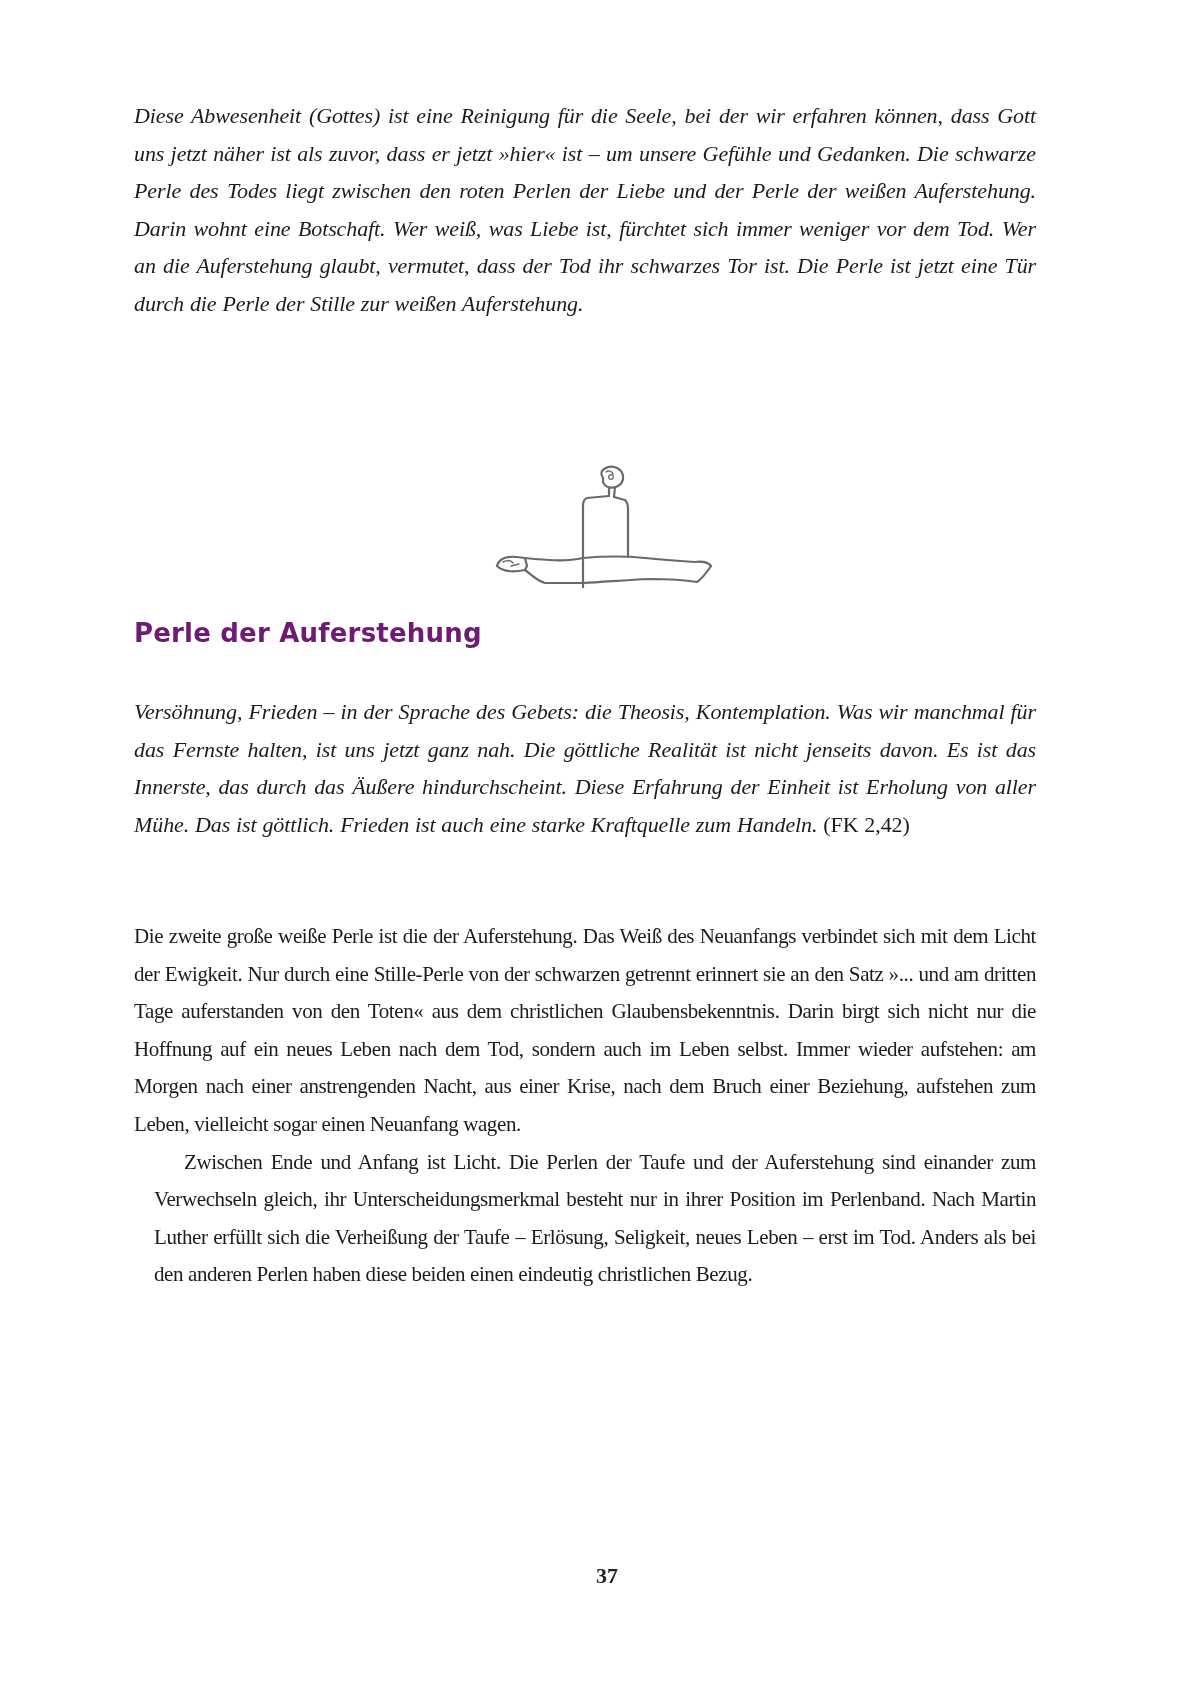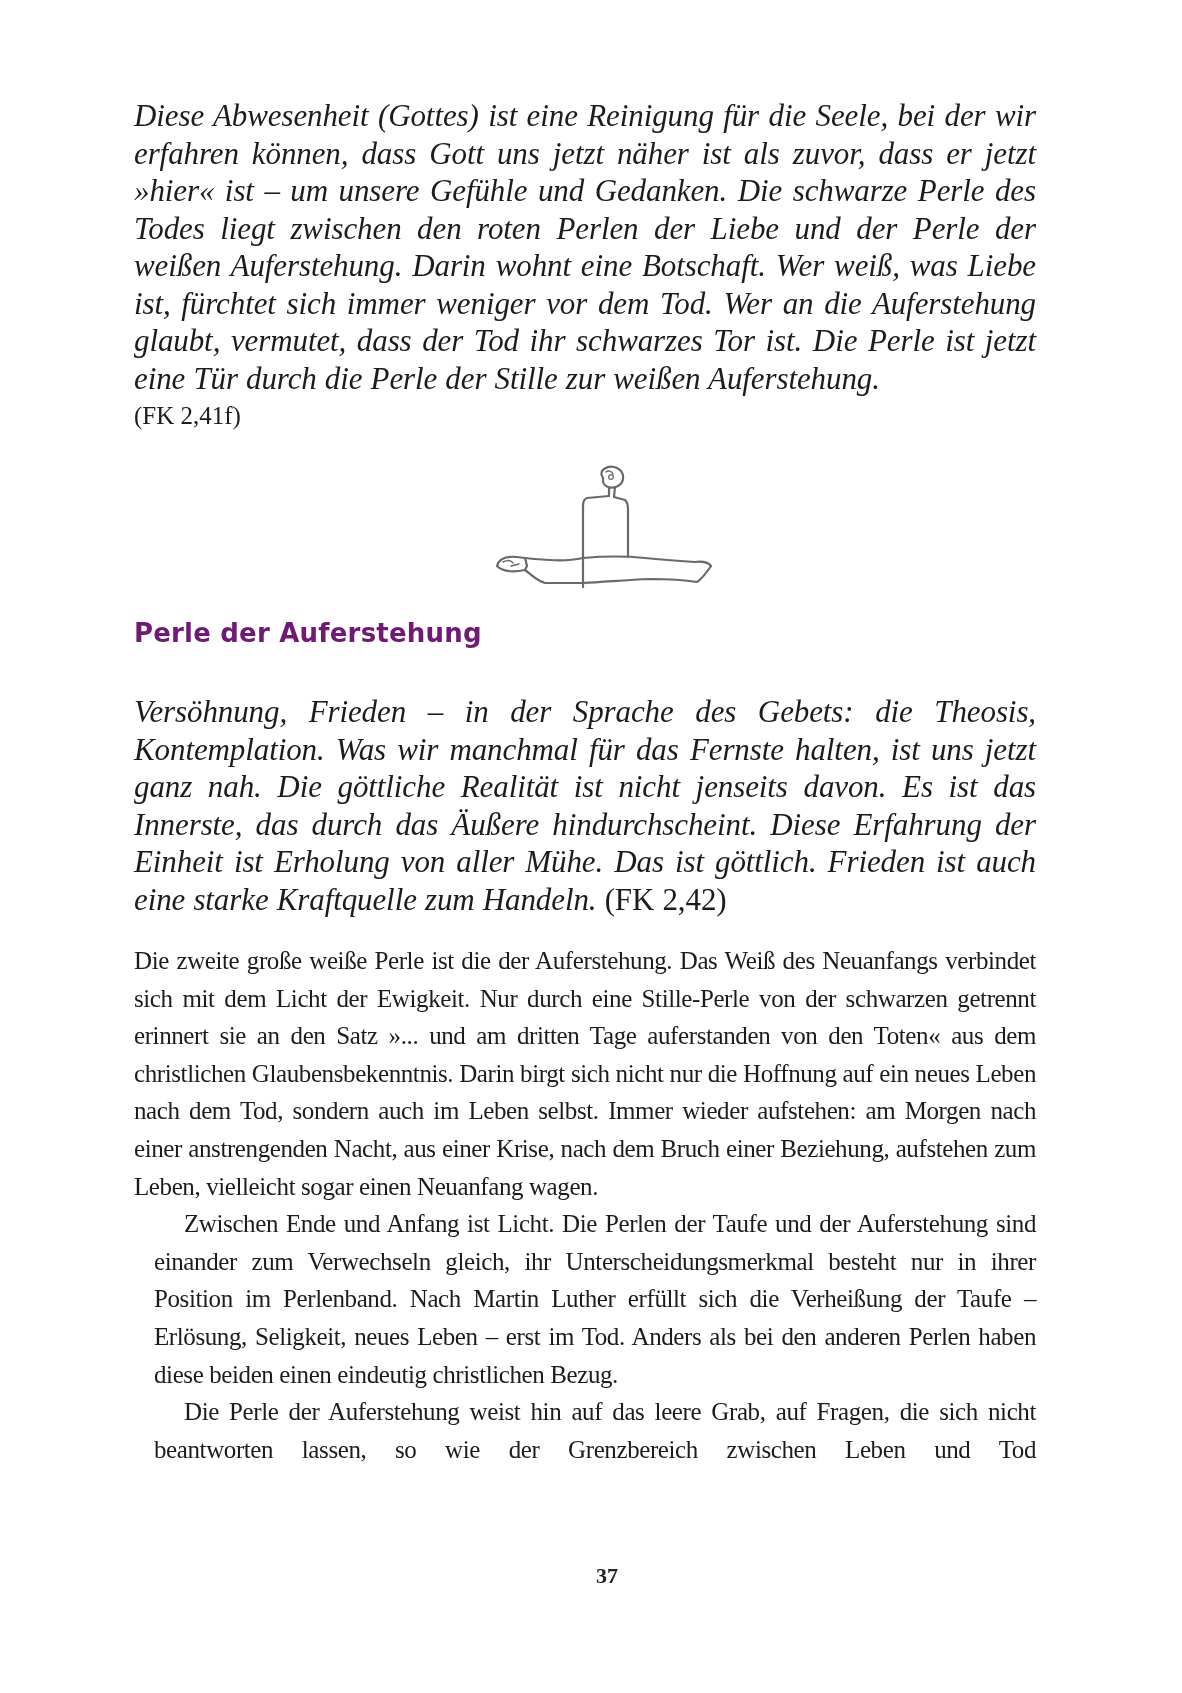--- a/index.html
+++ b/index.html
@@ -16,21 +16,21 @@
     }
     .page {
       position: absolute;
       left: 134px;
       top: 0;
       width: 902px;
     }
     .quote {
       font-family: "Liberation Serif", "DejaVu Serif", serif;
       font-style: italic;
-      font-size: 31px;
+      font-size: 22px;
       line-height: 37.5px;
       text-align: justify;
       text-align-last: left;
       margin: 0;
       letter-spacing: -0.1px;
       word-spacing: 0.5px;
     }
     .quote .cite {
       font-style: normal;
       margin-top: 43px;
@@ -63,23 +63,23 @@
       font-size: 26px;
       letter-spacing: 0.2px;
       color: #701a75;
     }
     #quote2 {
       position: absolute;
       top: 693px;
     }
     .body-text {
       position: absolute;
-      top: 942px;
+      top: 918px;
       font-family: "Liberation Serif", "DejaVu Serif", serif;
-      font-size: 25px;
+      font-size: 21px;
       line-height: 37.6px;
       text-align: justify;
       letter-spacing: -0.4px;
     }
     .body-text p {
       margin: 0;
       text-align: justify;
     }
     .body-text p.indent {
       text-indent: 30px;
@@ -102,34 +102,32 @@
   </style>
 </head>
 <body>
 
 <div class="page">
 
   <div id="quote1" class="page-block" style="width:902px;">
     <p class="quote">
       <span>Diese Abwesenheit (Gottes) ist eine Reinigung für die Seele, bei der wir erfahren können, dass Gott uns jetzt näher ist als zuvor, dass er jetzt »hier« ist – um unsere Gefühle und Gedanken. Die schwarze Perle des Todes liegt zwischen den roten Perlen der Liebe und der Perle der weißen Auferstehung. Darin wohnt eine Botschaft. Wer weiß, was Liebe ist, fürchtet sich immer weniger vor dem Tod. Wer an die Auferstehung glaubt, vermutet, dass der Tod ihr schwarzes Tor ist. Die Perle ist jetzt eine Tür durch die Perle der Stille zur weißen Auferstehung.</span>
     </p>
-    <p class="cite-line">(FK 2,41f)</p>
   </div>
 
   <div id="quote2" class="page-block" style="width:902px;">
     <p class="quote" style="text-align-last:left;">
       <span>Versöhnung, Frieden – in der Sprache des Gebets: die Theosis, Kontemplation. Was wir manchmal für das Fernste halten, ist uns jetzt ganz nah. Die göttliche Realität ist nicht jenseits davon. Es ist das Innerste, das durch das Äußere hin­durchscheint. Diese Erfahrung der Einheit ist Erholung von aller Mühe. Das ist göttlich. Frieden ist auch eine starke Kraftquelle zum Handeln.</span>
       <span class="cite">(FK 2,42)</span>
     </p>
   </div>
 
   <div class="body-text" style="width:902px;">
     <p>Die zweite große weiße Perle ist die der Auferstehung. Das Weiß des Neuan­fangs verbindet sich mit dem Licht der Ewigkeit. Nur durch eine Stille-Perle von der schwarzen getrennt erinnert sie an den Satz »... und am dritten Tage auferstanden von den Toten« aus dem christlichen Glaubensbekenntnis. Darin birgt sich nicht nur die Hoffnung auf ein neues Leben nach dem Tod, sondern auch im Leben selbst. Immer wieder aufstehen: am Morgen nach einer anstren­genden Nacht, aus einer Krise, nach dem Bruch einer Beziehung, aufstehen zum Leben, vielleicht sogar einen Neuanfang wagen.</p>
     <p class="indent">Zwischen Ende und Anfang ist Licht. Die Perlen der Taufe und der Aufer­stehung sind einander zum Verwechseln gleich, ihr Unterscheidungsmerkmal besteht nur in ihrer Position im Perlenband. Nach Martin Luther erfüllt sich die Verheißung der Taufe – Erlösung, Seligkeit, neues Leben – erst im Tod. Anders als bei den anderen Perlen haben diese beiden einen eindeutig christlichen Bezug.</p>
-    <p class="indent last-open">Die Perle der Auferstehung weist hin auf das leere Grab, auf Fragen, die sich nicht beantworten lassen, so wie der Grenzbereich zwischen Leben und Tod</p>
   </div>
 </div>
 
 <div class="figure">
   <svg width="230" height="126" viewBox="0 0 230 126" xmlns="http://www.w3.org/2000/svg">
     <g fill="none" stroke="#6a6a6a" stroke-width="2.2" stroke-linecap="round" stroke-linejoin="round">
 
       <path d="M118 16 C112 8, 124 2, 132 6 C140 10, 140 20, 133 24 C128 27, 120 26, 118 20 Z"></path>
       <path d="M121 10 C123 8, 127 9, 128 12" stroke-width="1.4"></path>
       <circle cx="126" cy="15" r="2.4" stroke-width="1.2"></circle>

